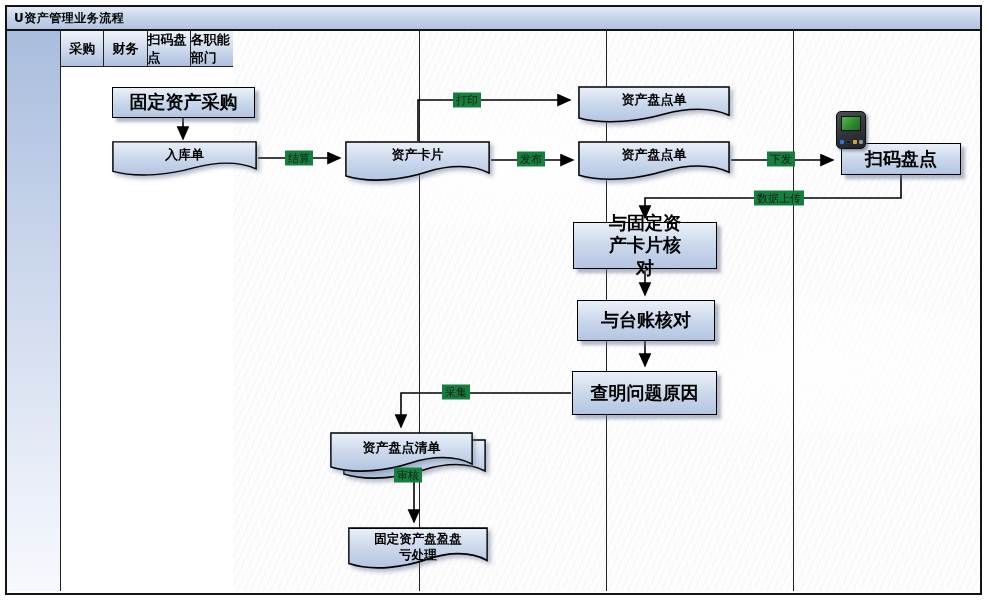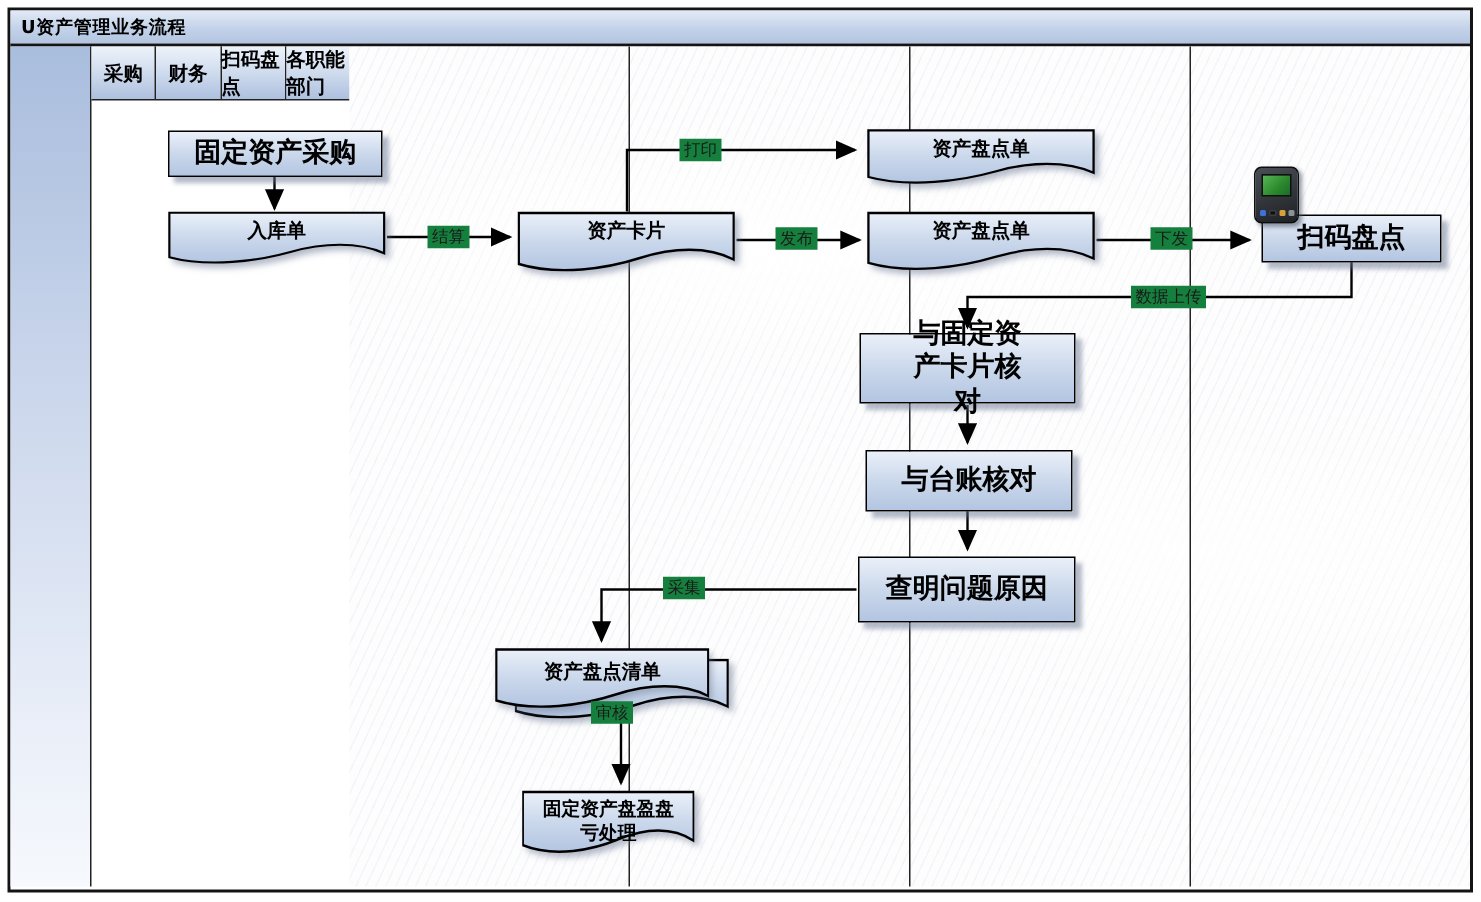--- a/index.html
+++ b/index.html
@@ -181,21 +181,21 @@
   <div class="node multidoc" style="left:330px; top:432px; width:158px; height:54px;">
     <svg class="back" viewBox="0 0 160 46" preserveAspectRatio="none" style="left:13px; top:7px; width:143px; height:46px;">
       <path d="M1,1 H159 V32 C140,23 114,24 90,31 C66,38 30,43 1,35 Z" fill="url(#shapeGrad)" stroke="#000" stroke-width="1.6"></path>
     </svg>
     <svg class="front" viewBox="0 0 160 46" preserveAspectRatio="none" style="left:0; top:0; width:143px; height:46px;">
       <path d="M1,1 H159 V32 C140,23 114,24 90,31 C66,38 30,43 1,35 Z" fill="url(#shapeGrad)" stroke="#000" stroke-width="1.6"></path>
     </svg>
     <span class="doc-label" style="position:absolute; left:0; width:143px; top:7px; text-align:center; font-size:13px; font-weight:bold;">资产盘点清单</span>
   </div>
 
-  <div class="node doc" style="left:348px; top:527px; width:115px; height:48px;">
+  <div class="node doc" style="left:348px; top:527px; width:140px; height:48px;">
     <svg viewBox="0 0 160 46" preserveAspectRatio="none">
       <path d="M1,1 H159 V32 C140,23 114,24 90,31 C66,38 30,43 1,35 Z" fill="url(#shapeGrad)" stroke="#000" stroke-width="1.6"></path>
     </svg>
     <span class="doc-label" style="top:4px; font-size:12.5px;">
       <span style="display:inline-block; width:96px;">固定资产盘盈盘亏处理</span>
     </span>
   </div>
 
 </div>
 

